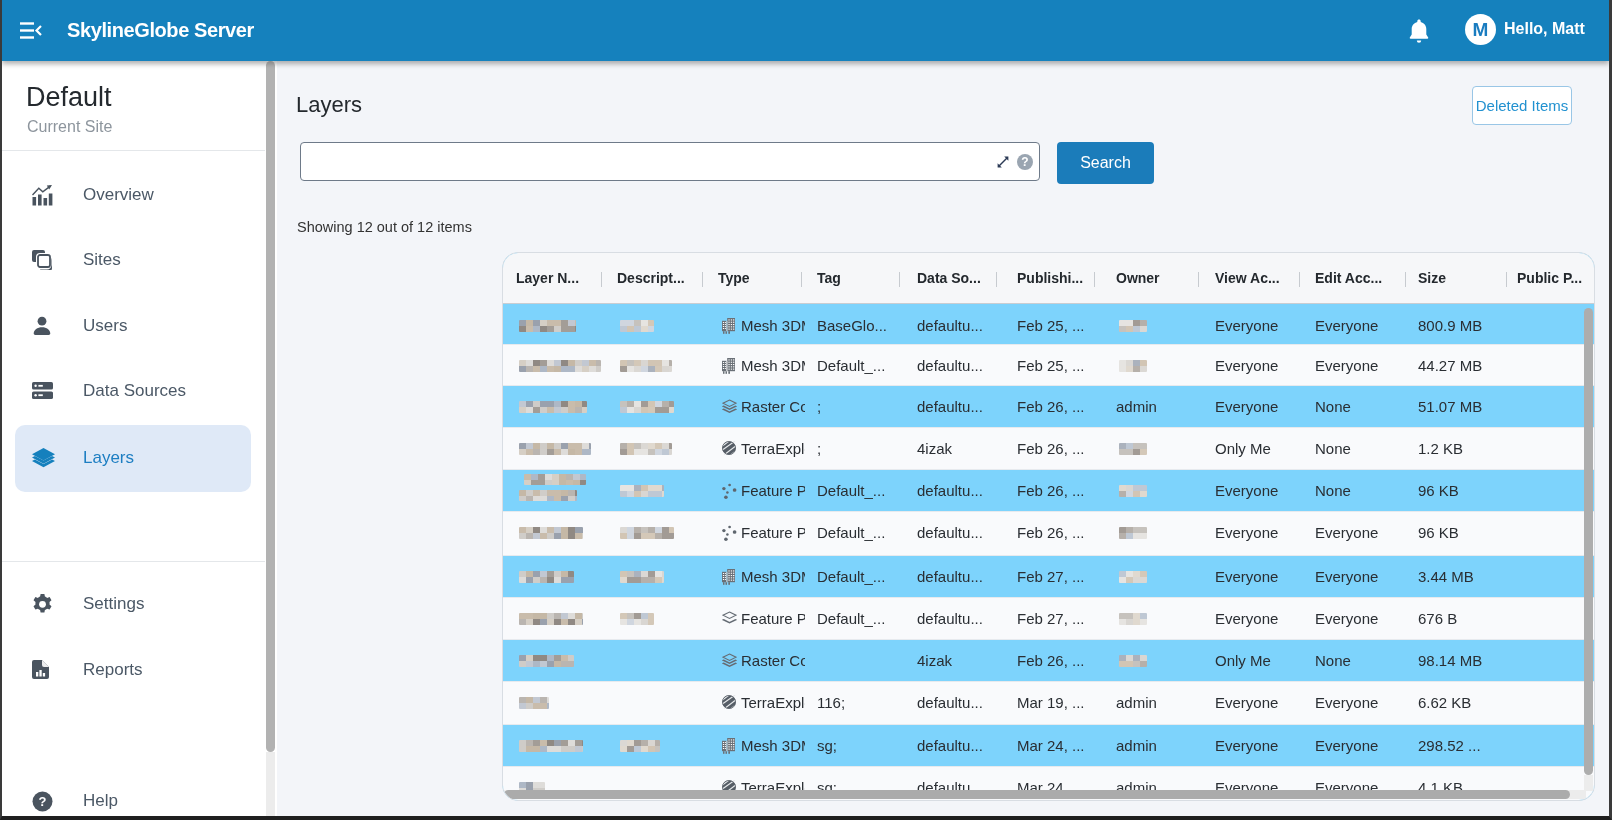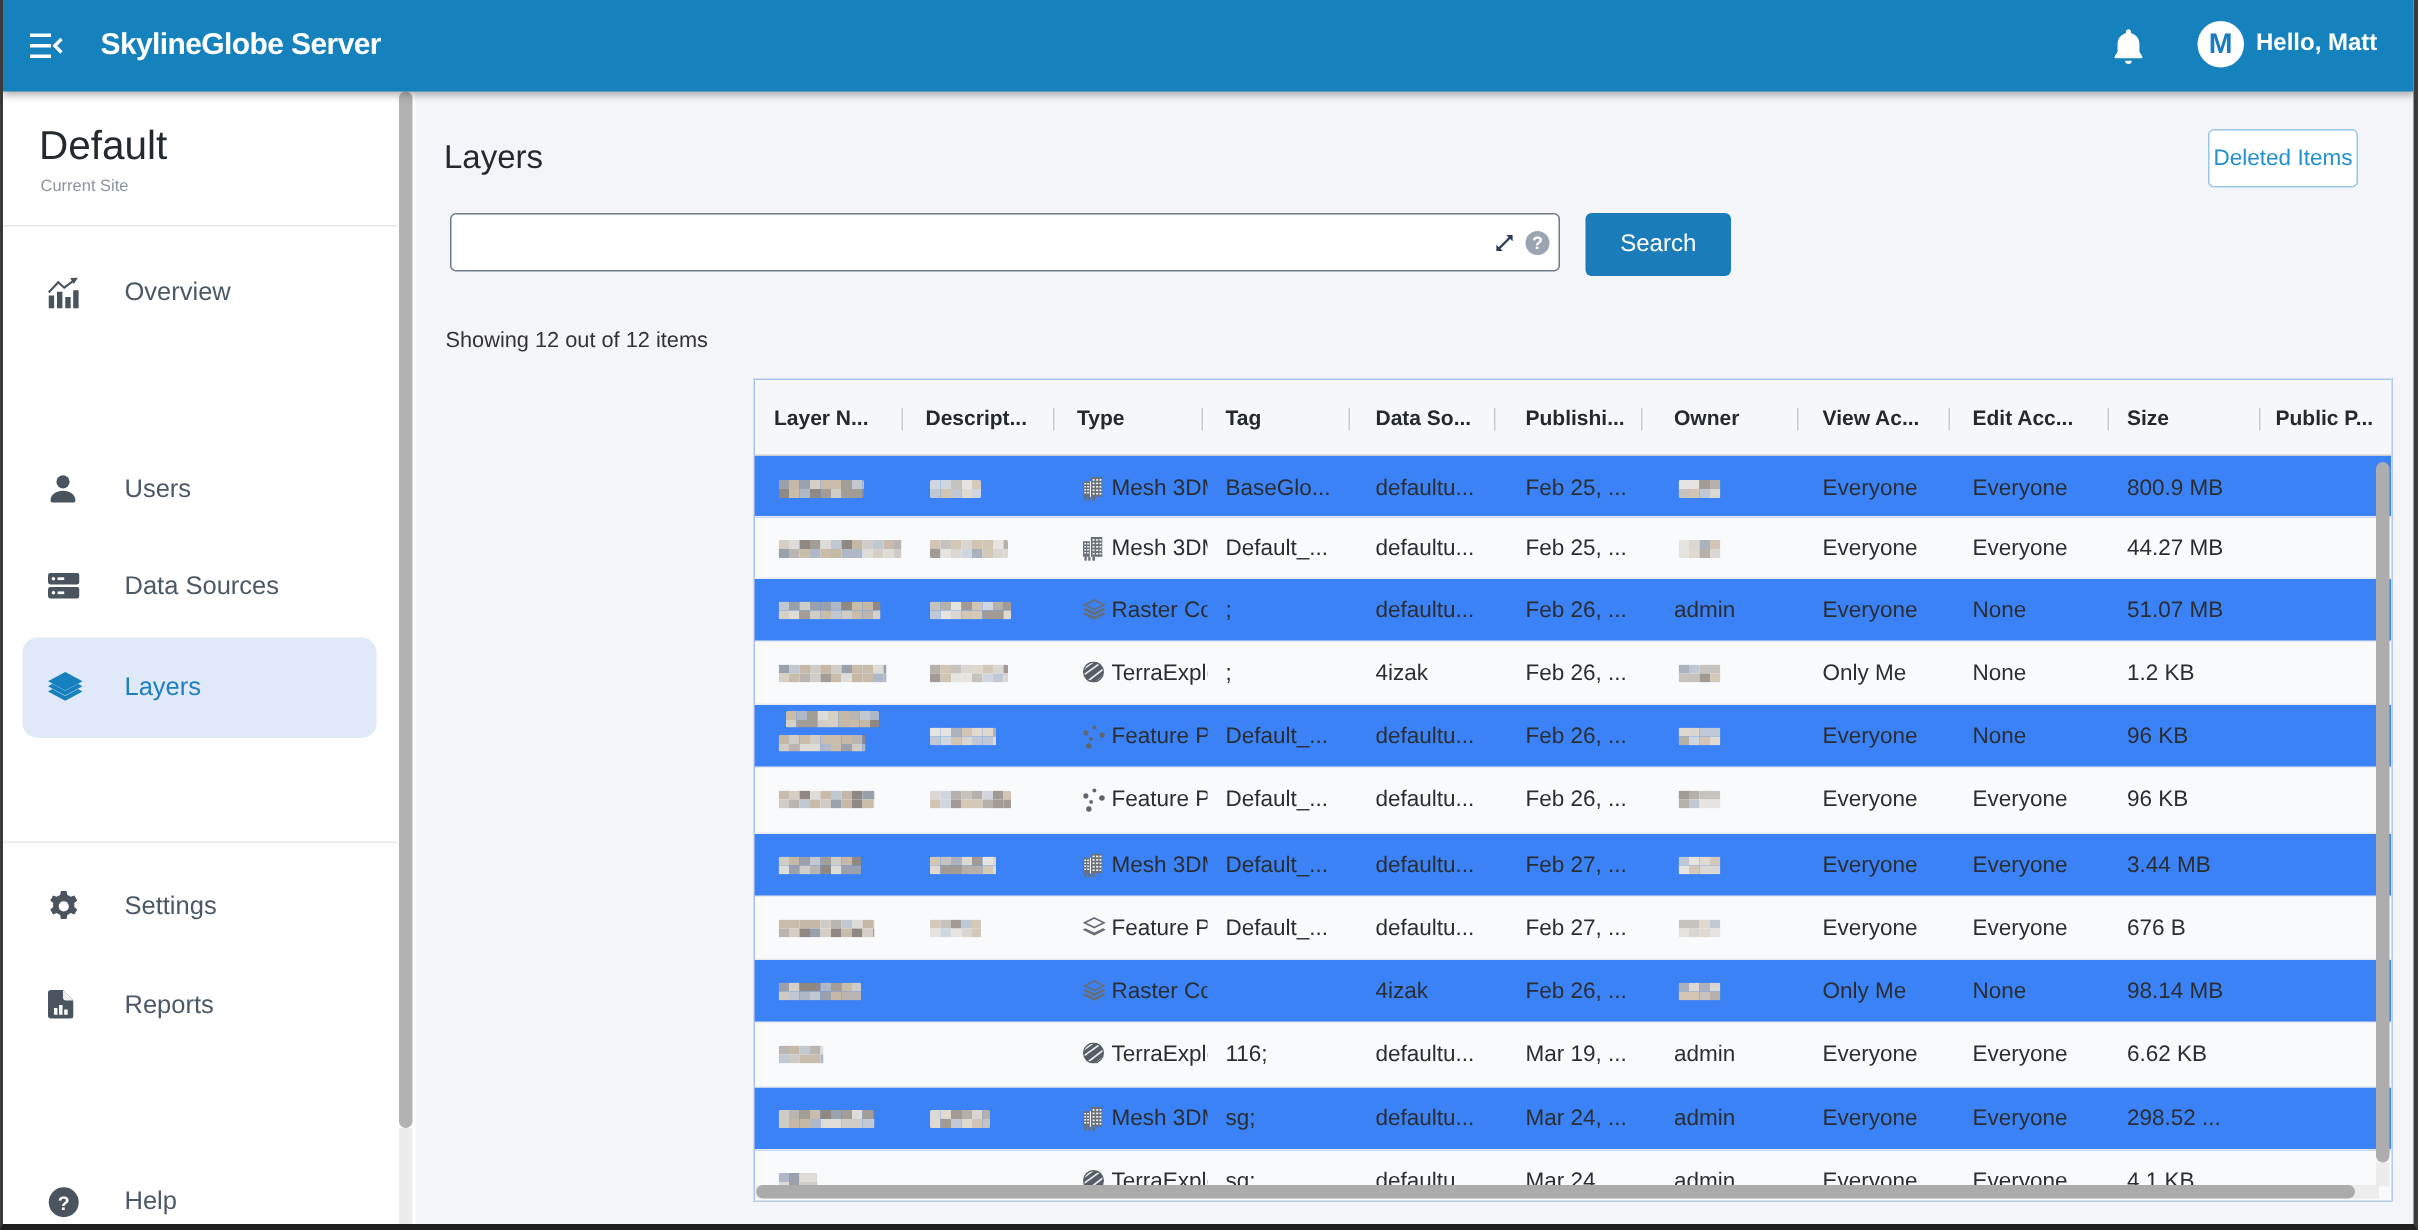--- a/index.html
+++ b/index.html
@@ -15,21 +15,21 @@
   .bell { position:absolute; left:1405px; top:18px; }
   .avatar { position:absolute; left:1463px; top:14px; width:31px; height:31px; border-radius:50%;
             background:#fff; color:#1a7cc0; font-size:19px; font-weight:bold; text-align:center; line-height:31px; }
   .hello { position:absolute; left:1502px; top:20px; color:#fff; font-size:16px; font-weight:bold; }
 
   
   .sidebar { position:absolute; left:0; top:61px; width:275px; height:756px; background:#fff; z-index:5; }
   .sb-thumb { position:absolute; left:264px; top:0px; width:9px; height:691px; background:#b2b2b2; border-radius:5px; }
   .sb-track { position:absolute; left:264px; top:691px; width:9px; height:65px; background:#ececec; }
   .site-name { position:absolute; left:24px; top:21px; font-size:27px; color:#24292e; }
-  .site-sub  { position:absolute; left:25px; top:57px; font-size:11px; color:#8d959d; }
+  .site-sub  { position:absolute; left:25px; top:57px; font-size:16px; color:#8d959d; }
   .sb-div1 { position:absolute; left:0; top:89px; width:263px; height:1px; background:#e4e7ea; }
   .sb-div2 { position:absolute; left:0; top:500px; width:263px; height:1px; background:#e4e7ea; }
   .mi { position:absolute; left:0; width:263px; height:66px; }
   .mi .ico { position:absolute; left:30px; top:23px; }
   .mi .lbl { position:absolute; left:81px; top:23px; font-size:17px; color:#4b5866; }
   .mi.active { left:13px; width:236px; height:67px; background:#dfe9f7; border-radius:10px; }
   .mi.active .ico { left:17px; }
   .mi.active .lbl { left:68px; color:#1d7ec2; }
 
   
@@ -54,22 +54,22 @@
   .cats-back { position:absolute; left:157px; top:12px; width:22px; height:22px; background:#646d78;
                border-radius:5px; color:#fff; text-align:center; line-height:20px; font-size:14px; }
   .cats-div { position:absolute; left:0; top:48px; width:186px; height:1px; background:#e4e7ea; }
   .cat-all { position:absolute; left:2px; top:62px; width:184px; height:30px; background:#e3eaf4; border-radius:4px; }
   .cat-all .tri { position:absolute; left:2px; top:10px; width:0; height:0;
                   border-left:4.5px solid transparent; border-right:4.5px solid transparent; border-top:7px solid #59626b; }
   .cat-all .t { position:absolute; left:24px; top:6px; font-size:15px; color:#24292e; }
   .cat-unc { position:absolute; left:34px; top:96px; font-size:14.5px; color:#24292e; }
 
   
-  .tbl { position:absolute; left:225px; top:191px; width:1093px; height:549px; background:#3b82f6;
-         border:1px solid #d8dde3; border-radius:0; overflow:hidden; }
+  .tbl { position:absolute; left:225px; top:191px; width:1093px; height:549px; background:#7dd3fc;
+         border:1px solid #d8dde3; border-radius:16px; overflow:hidden; }
   .thead { position:absolute; left:0; top:0; width:100%; height:51px; background:#f6f7f9; border-bottom:1px solid #c9cdd2; }
   .th { position:absolute; top:17px; font-size:14px; font-weight:bold; color:#24292e; white-space:nowrap; }
   .sep { position:absolute; top:19px; width:1px; height:15px; background:#c7cbd0; }
   .row { position:absolute; left:0; width:1091px; height:42px; }
   .row.alt { background:#f9fafc; }
   .rb { position:absolute; left:0; bottom:0; width:100%; height:1px; background:#e7eaee; }
   .cell { position:absolute; top:12px; font-size:15px; color:#2a2e33; white-space:nowrap; overflow:hidden; }
   .blur { position:absolute; border-radius:1px; overflow:hidden; }
   .ticon { position:absolute; top:13px; }
 
@@ -112,20 +112,28 @@
         <rect x="6" y="9.5" width="3.6" height="11"></rect>
         <rect x="11.5" y="13" width="3.6" height="7.5"></rect>
         <rect x="16.8" y="8.5" width="3.6" height="12"></rect>
       </g>
       <polyline points="0.5,10 6.8,3.2 10.8,6.8 18.6,0.9" fill="none" stroke="#49535e" stroke-width="1.4"></polyline>
       <polygon points="14.8,0.4 20,0 17.2,4.4" fill="#49535e"></polygon>
     </svg>
     <span class="lbl">Overview</span>
   </div>
 
+  <div class="mi" style="top:166px;">
+    <svg class="ico" width="21" height="20" viewBox="0 0 21 20">
+      <path fill="#4a545f" d="M2 0h9a2 2 0 0 1 2 2v1h-5a4 4 0 0 0-4 4v5H2a2 2 0 0 1-2-2V2a2 2 0 0 1 2-2z"></path>
+      <rect x="6" y="5" width="12" height="12" rx="2" fill="#fff" stroke="#4a545f" stroke-width="1.8"></rect>
+      <path fill="#4a545f" d="M19.5 8v7a4.5 4.5 0 0 1-4.5 4.5H8c.5.9 1.5 1.5 2.6 1.5H17a3 3 0 0 0 3-3v-7c0-1.3-.1-2.5-.5-3z"></path>
+    </svg>
+    <span class="lbl">Sites</span>
+  </div>
 
   <div class="mi" style="top:232px;">
     <svg class="ico" width="20" height="20" viewBox="0 0 20 20">
       <circle cx="10" cy="5.2" r="4.4" fill="#4a545f"></circle>
       <path fill="#4a545f" d="M10 11.2c4.6 0 8.3 2.6 8.3 6.4 0 .9-.7 1.4-1.6 1.4H3.3c-.9 0-1.6-.5-1.6-1.4 0-3.8 3.7-6.4 8.3-6.4z"></path>
     </svg>
     <span class="lbl">Users</span>
   </div>
 
   <div class="mi" style="top:297px;">

